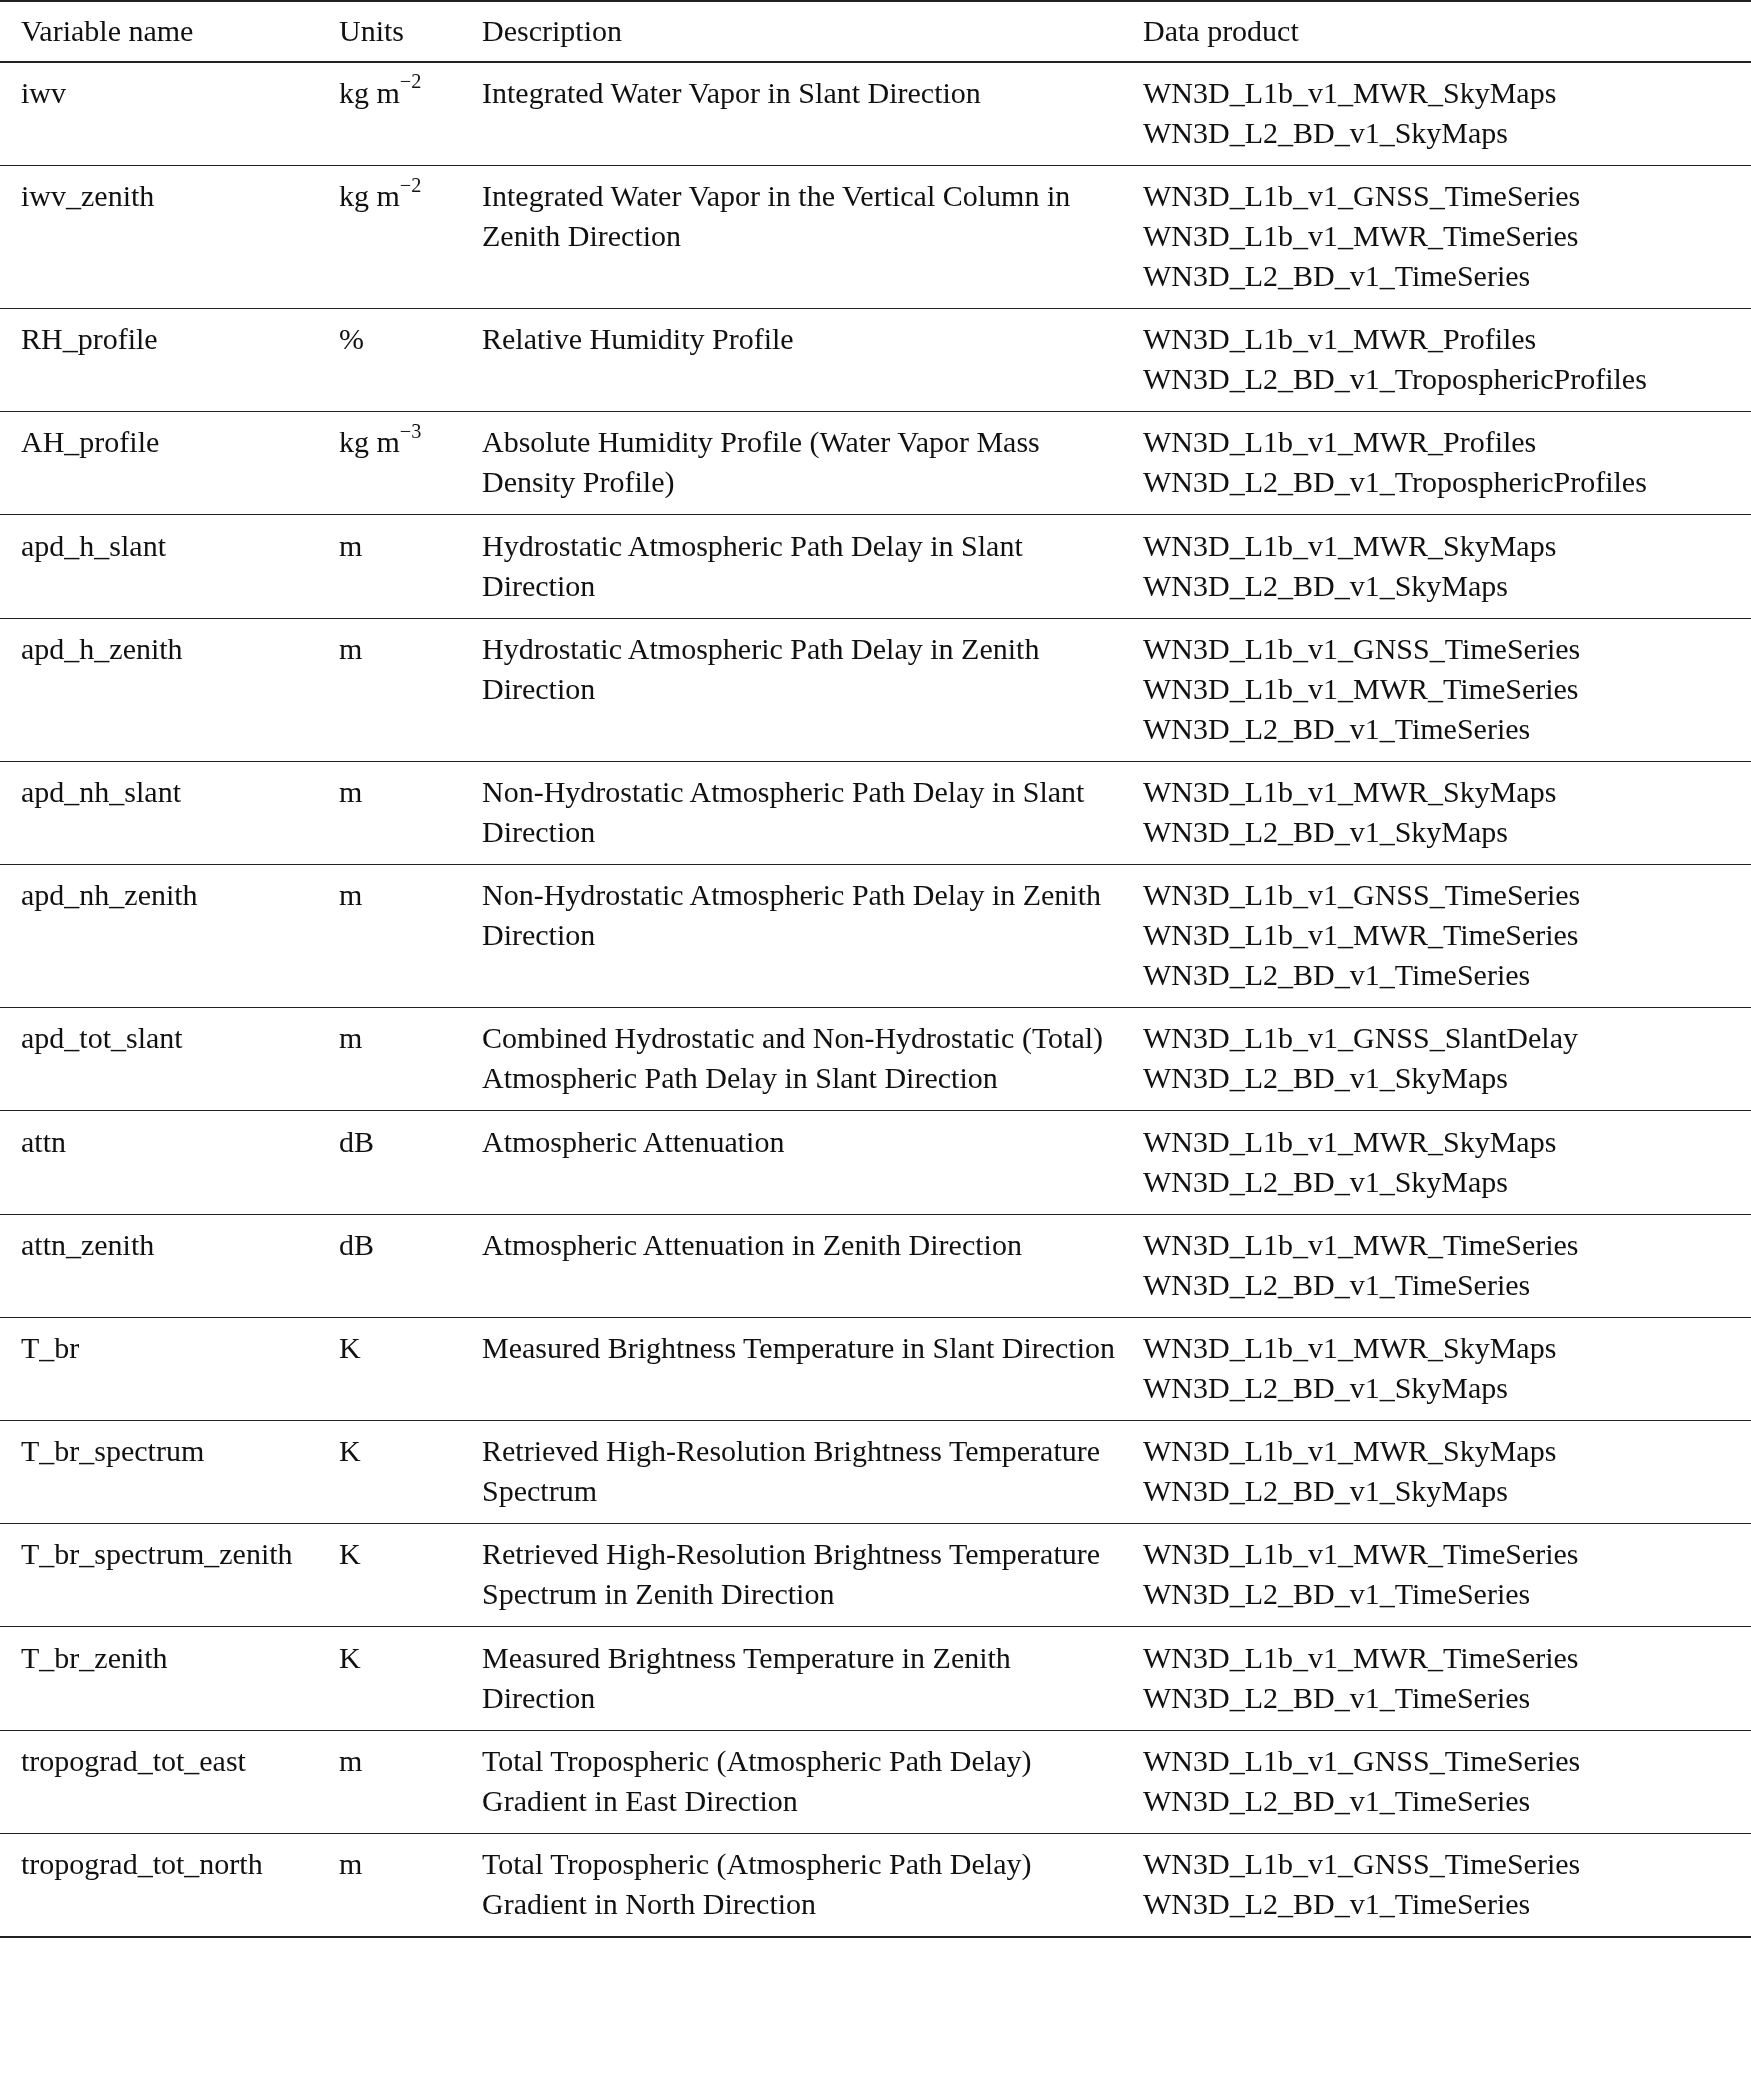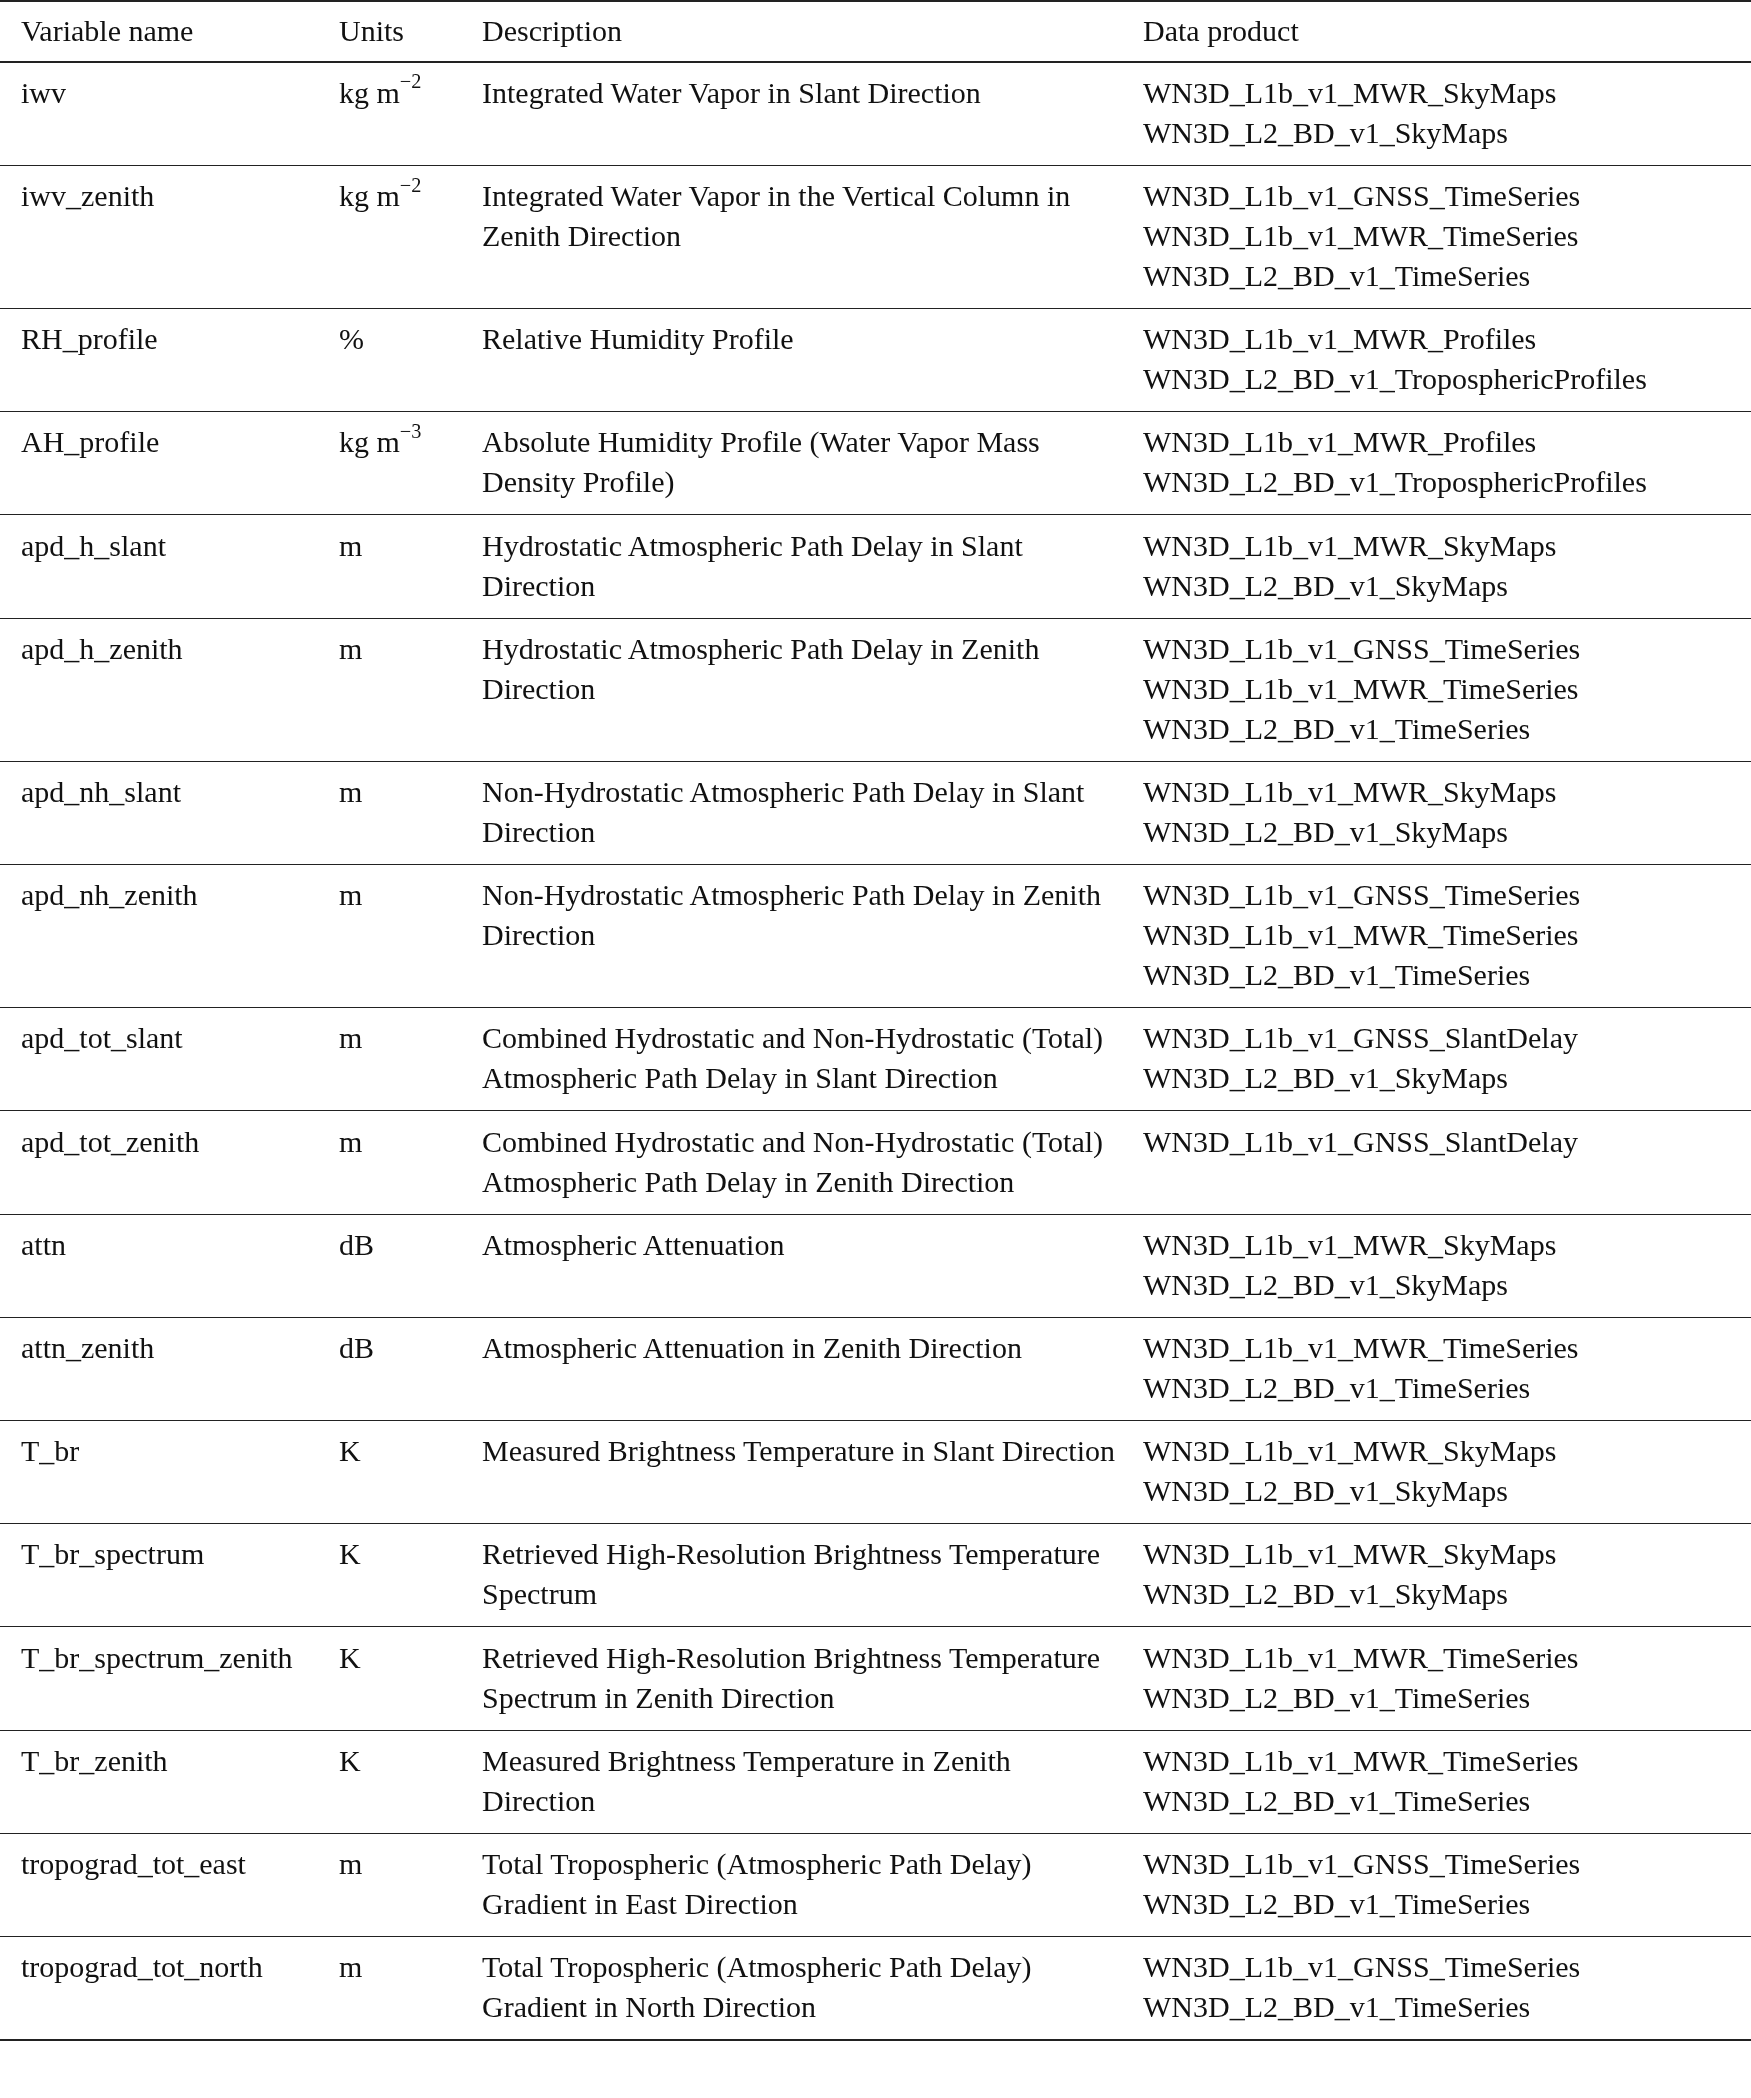--- a/index.html
+++ b/index.html
@@ -161,28 +161,20 @@
         <tr>
           <td>apd_tot_slant</td>
           <td><span>m</span></td>
           <td class="desc">Combined Hydrostatic and Non-Hydrostatic (Total) Atmospheric Path Delay in Slant Direction</td>
           <td>
             <span class="prod-line">WN3D_L1b_v1_GNSS_SlantDelay</span>
             <span class="prod-line">WN3D_L2_BD_v1_SkyMaps</span>
           </td>
         </tr>
         <tr>
-          <td>apd_tot_zenith</td>
-          <td><span>m</span></td>
-          <td class="desc">Combined Hydrostatic and Non-Hydrostatic (Total) Atmospheric Path Delay in Zenith Direction</td>
-          <td>
-            <span class="prod-line">WN3D_L1b_v1_GNSS_SlantDelay</span>
-          </td>
-        </tr>
-        <tr>
           <td>attn</td>
           <td><span>dB</span></td>
           <td class="desc">Atmospheric Attenuation</td>
           <td>
             <span class="prod-line">WN3D_L1b_v1_MWR_SkyMaps</span>
             <span class="prod-line">WN3D_L2_BD_v1_SkyMaps</span>
           </td>
         </tr>
         <tr>
           <td>attn_zenith</td>

